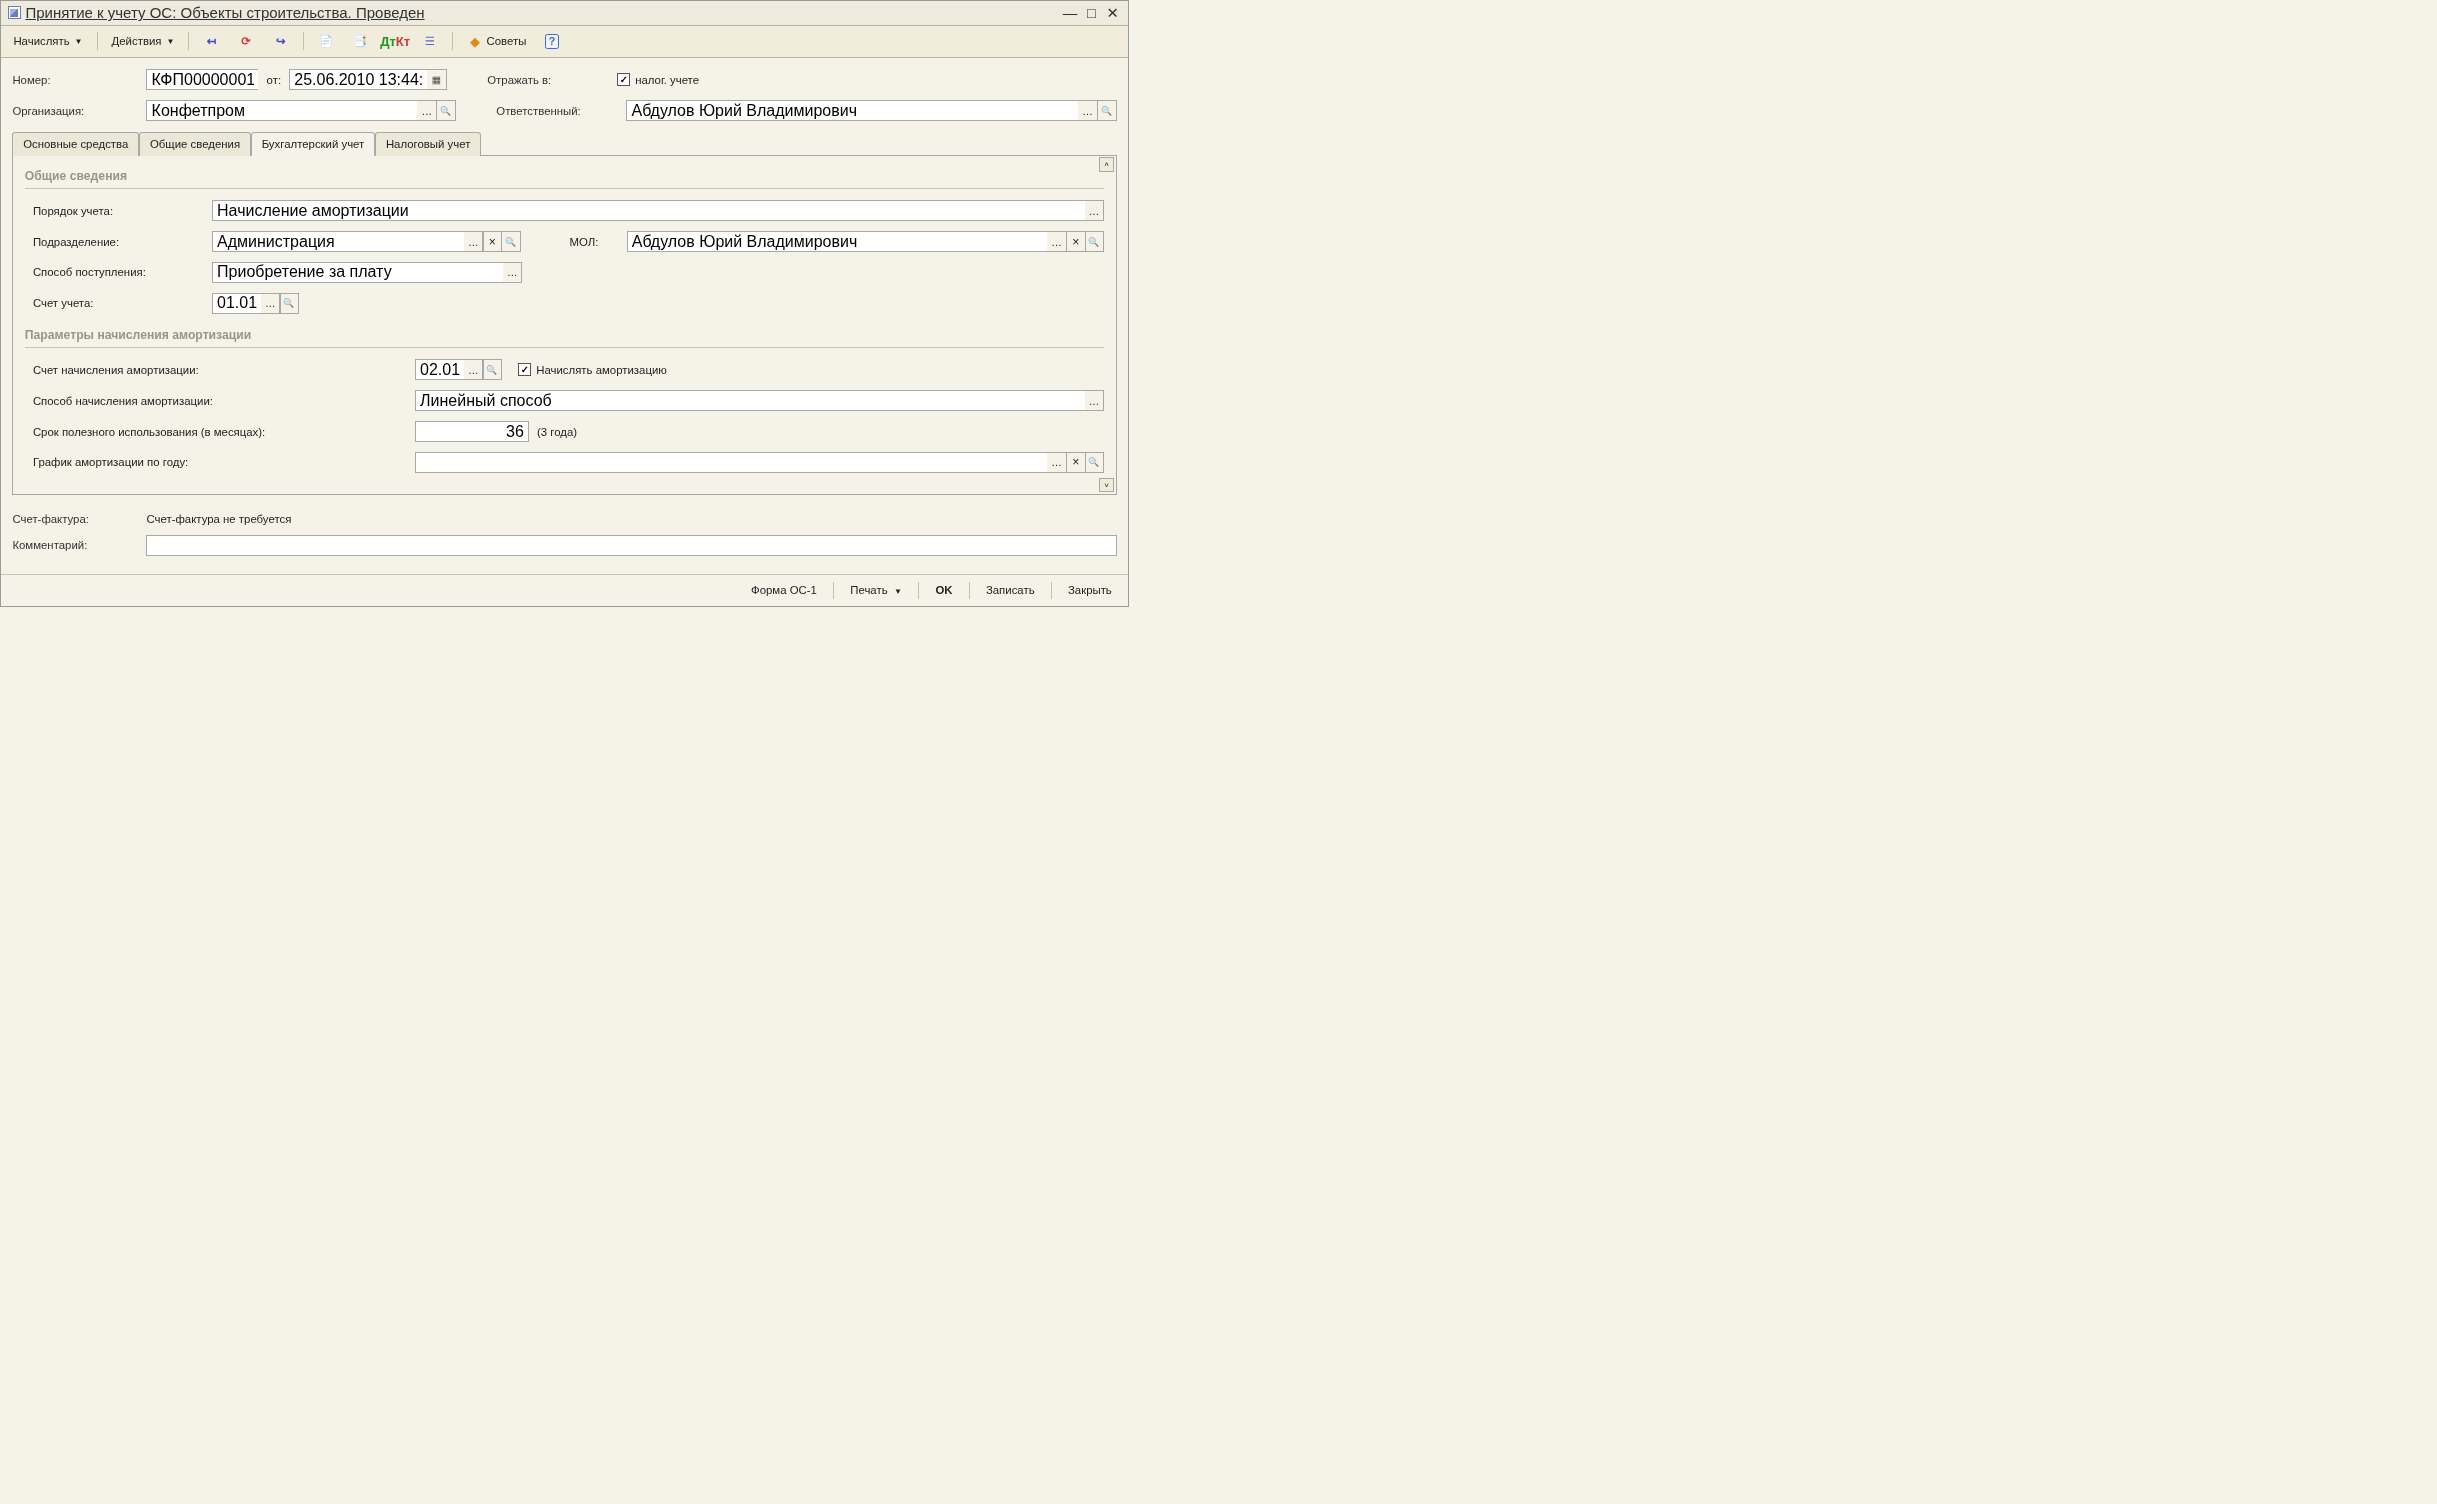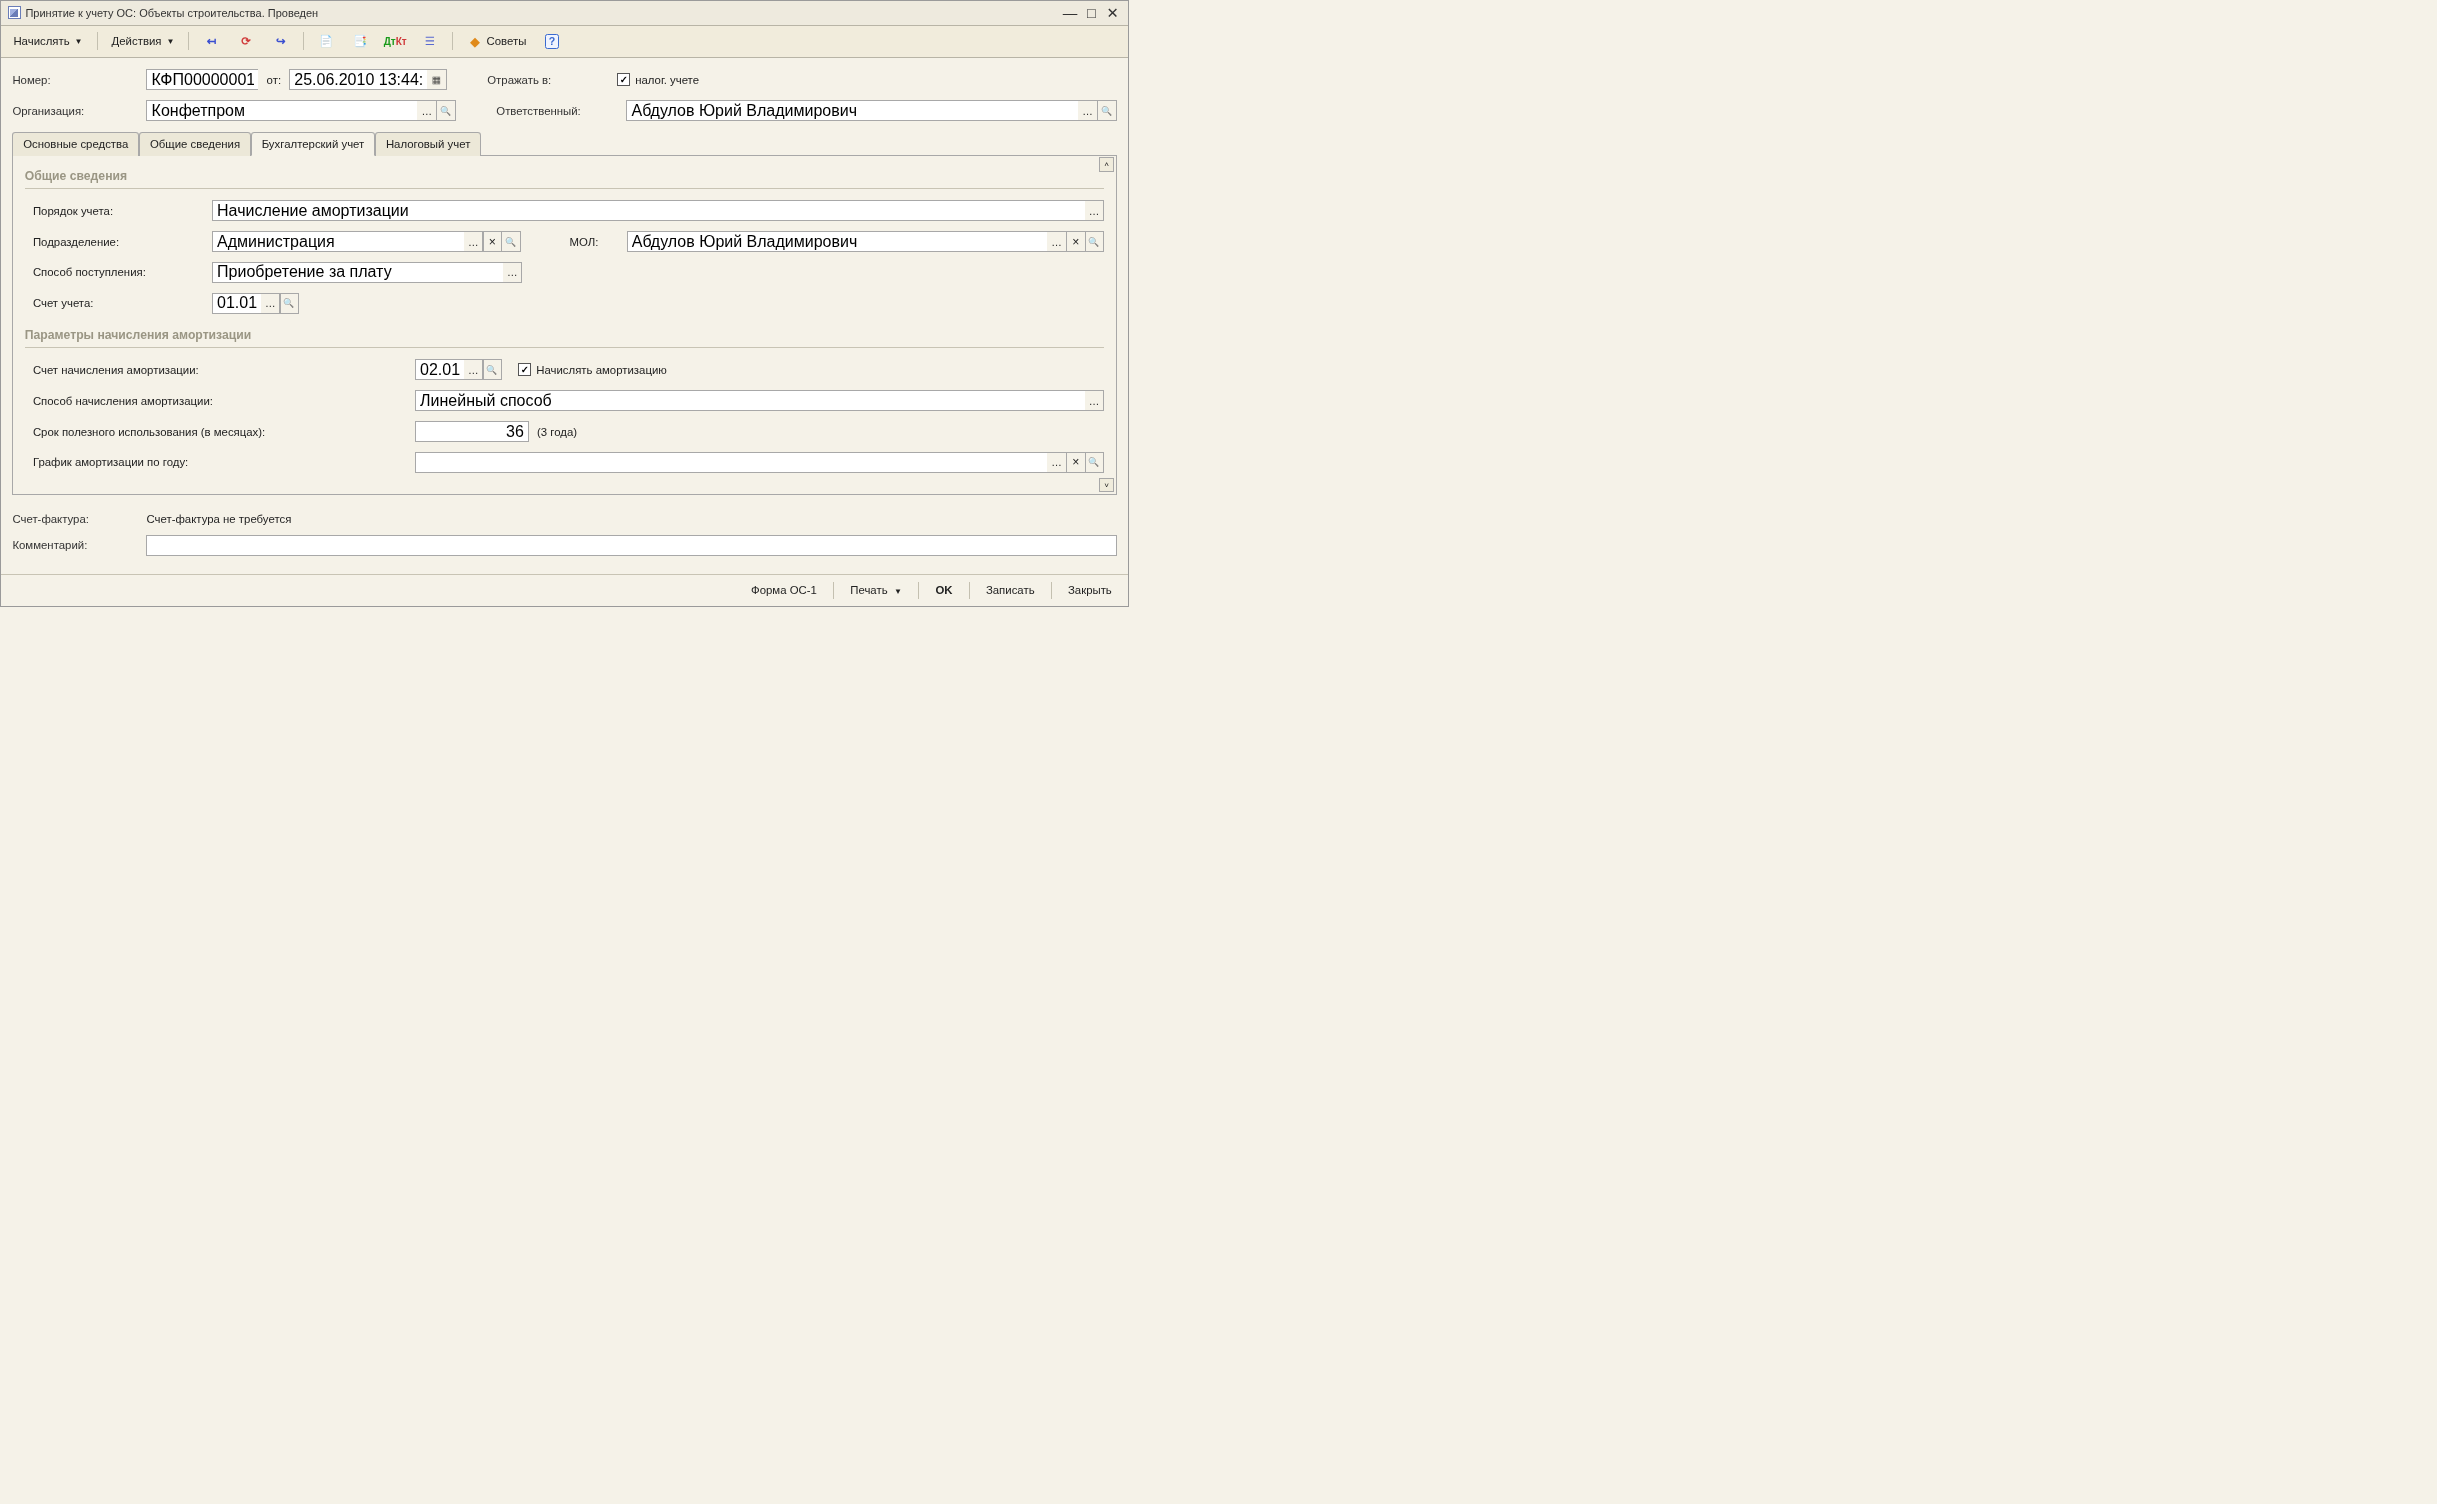--- a/index.html
+++ b/index.html
@@ -29,21 +29,21 @@
     margin-right: 4.9px;
     display: inline-block;
     position: relative;
   }
   .app-icon::after {
     content: "";
     position: absolute;
     left: 1.6px; top: 1.6px; right: 1.6px; bottom: 1.6px;
     background: linear-gradient(135deg,#a0b0e0 50%,#6a7db8 50%);
   }
-  .title-text { flex: 1; font-size: 11px; color: #333; }
+  .title-text { flex: 1; font-size: 15px; color: #333; text-decoration: underline; }
   .win-controls .wc {
     display:inline-block; width:18px; text-align:center;
     font-size:14.6px; color:#333; cursor:pointer; padding:0 1.6px;
   }
   .toolbar {
     display: flex;
     align-items: center;
     padding: 3.3px 4.9px;
     background: #f1ecdc;
     border-bottom: 0.8px solid #b8b4a6;
@@ -61,21 +61,21 @@
   .tb-icon {
     width:16.3px; height:16.3px; display:inline-flex;
     align-items:center; justify-content:center;
     font-size:11.4px;
   }
   .icon-back { color:#3a4ed0; font-weight:bold; }
   .icon-refresh { color:#d03a3a; font-weight:bold;}
   .icon-fwd { color:#3a4ed0; font-weight:bold;}
   .icon-doc1 { color:#c89a3a; }
   .icon-doc2 { color:#d05a3a; }
-  .icon-dtkt { font-size:10px; font-weight:bold; line-height:7.3px; }
+  .icon-dtkt { font-size:13px; font-weight:bold; line-height:7.3px; }
   .icon-dtkt .dt { color:#1a9a1a; display:block;}
   .icon-dtkt .kt { color:#d03a3a; display:block;}
   .icon-list { color:#5a6ad0; }
   .icon-tips { color:#e08a1a; font-size:13px; }
   .icon-help {
     width:14.6px;height:14.6px;border:0.8px solid #3a6ad0;border-radius:2.4px;
     color:#3a6ad0;font-weight:bold;font-size:10.6px;
     display:inline-flex;align-items:center;justify-content:center;
     background:#f0f4ff;
   }

